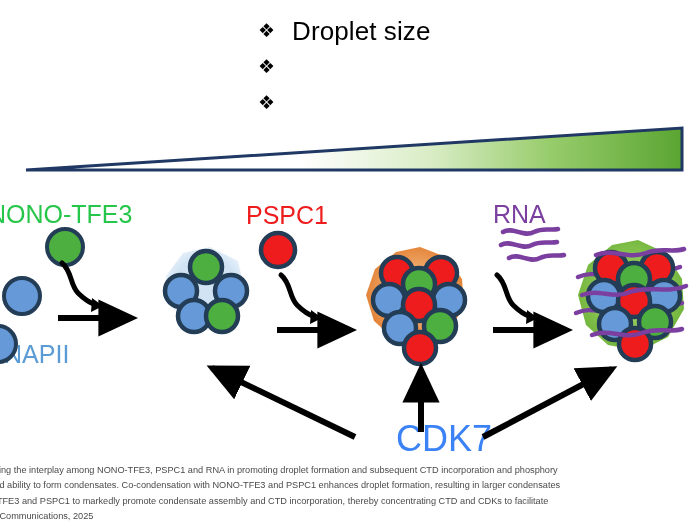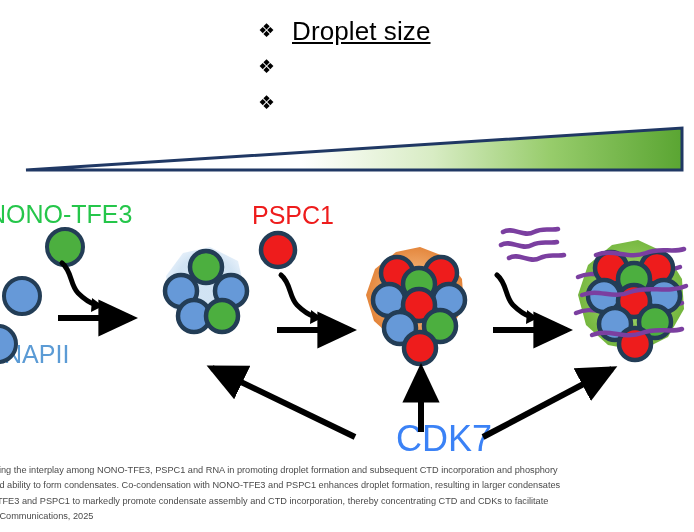--- a/index.html
+++ b/index.html
@@ -15,31 +15,31 @@
   
   .bullets{position:absolute;left:258px;top:14px;width:430px;}
   .bullet-row{display:flex;align-items:flex-start;height:36px;}
   .bullet-glyph{
     width:34px;flex:0 0 34px;
     font-size:19px;line-height:34px;color:#000;
     text-align:left;
   }
   .bullet-text{
     font-size:26px;line-height:34px;color:#000;
-    letter-spacing:.1px;white-space:nowrap;text-decoration:underline;
+    letter-spacing:.1px;white-space:nowrap;
   }
 
   
   .wedge{position:absolute;left:22px;top:124px;width:664px;height:52px;}
 
   
   .lbl{position:absolute;font-size:25px;white-space:nowrap;}
   .lbl-nono{left:-12px;top:200px;color:#25c64a;}
   .lbl-rnapii{left:-14px;top:340px;color:#5b9bd5;}
-  .lbl-pspc1{left:252px;top:201px;color:#ee1c1c;}
+  .lbl-pspc1{left:246px;top:201px;color:#ee1c1c;}
   .lbl-rna{left:493px;top:200px;color:#7b3fa0;}
   .lbl-cdk7{left:396px;top:418px;color:#3b82f6;font-size:36px;}
 
   
   .caption{
     position:absolute;left:-46px;top:463px;width:790px;
     font-size:9.2px;line-height:15.3px;color:#4a4a4a;
     font-family:"Liberation Sans", sans-serif;
   }
   .caption div{white-space:nowrap;}
@@ -74,20 +74,21 @@
           <stop offset="100%" stop-color="#5aa532"></stop>
         </linearGradient>
       </defs>
       <polygon points="4,46 660,4 660,46" fill="url(#wedgeGrad)" stroke="#203864" stroke-width="3" stroke-linejoin="miter"></polygon>
     </svg>
   </div>
 
   <div class="lbl lbl-nono">NONO-TFE3</div>
   <div class="lbl lbl-rnapii">RNAPII</div>
   <div class="lbl lbl-pspc1">PSPC1</div>
+  <div class="lbl lbl-rna">RNA</div>
   <div class="lbl lbl-cdk7">CDK7</div>
 
   <svg width="694" height="300" viewBox="0 0 694 300" style="position:absolute;left:0;top:185px;">
     <defs>
       <radialGradient id="blobBlue" cx="50%" cy="50%" r="55%">
         <stop offset="0%" stop-color="#cfe2f3"></stop>
         <stop offset="70%" stop-color="#cfe2f3"></stop>
         <stop offset="100%" stop-color="#e9f2fb"></stop>
       </radialGradient>
       <radialGradient id="blobOrange" cx="50%" cy="48%" r="56%">

